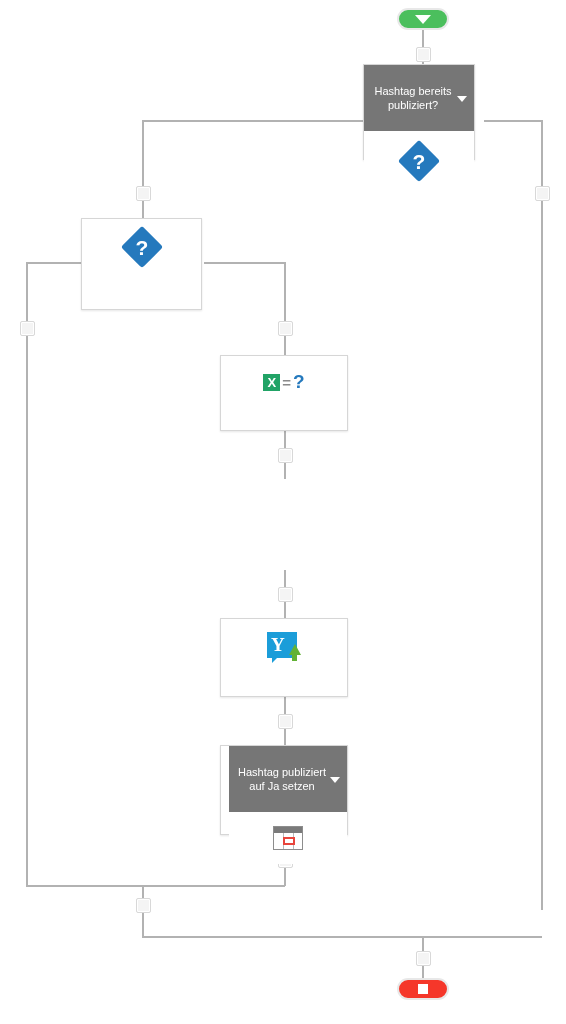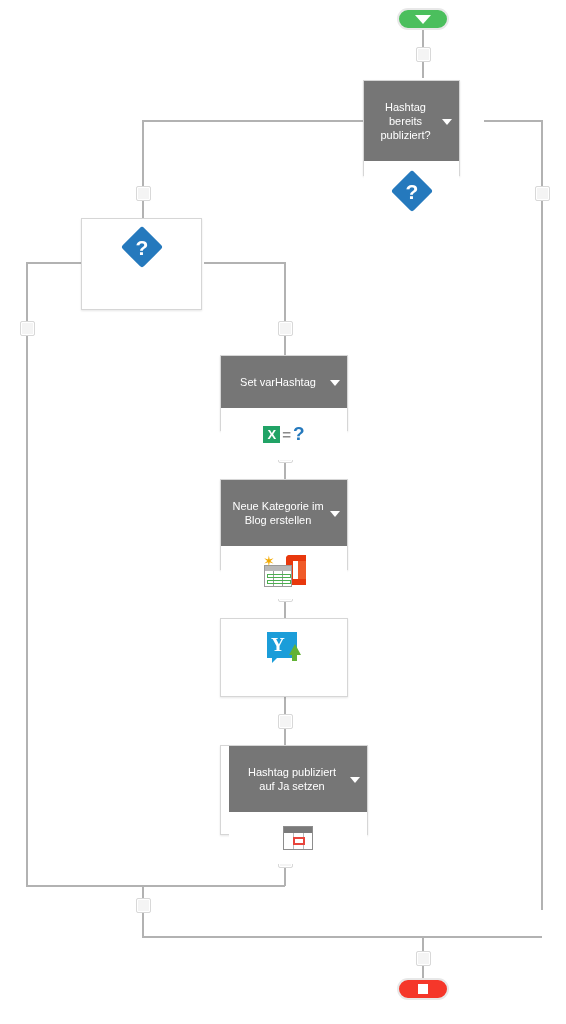--- a/index.html
+++ b/index.html
@@ -259,21 +259,21 @@
   <div class="handle" style="left:136px; top:898px;"></div>
 
   <div class="conn-h" style="left:142px; top:936px; width:400px;"></div>
   <div class="conn-v" style="left:422px; top:936px; height:47px;"></div>
   <div class="handle" style="left:416px; top:951px;"></div>
 
   <div class="terminator start" style="left:397px; top:8px;">
     <div class="tri-down"></div>
   </div>
 
-  <div class="node" style="left:363px; top:80px; width:97px; height:96px;">
+  <div class="node" style="left:363px; top:64px; width:112px; height:96px;">
     <div class="node-head">
       <span>Hashtag bereits
 publiziert?</span>
       <span class="chev"></span>
     </div>
     <div class="node-body" style="height:60px;">
       <div class="diamond-q">
           <span>?</span>
         </div>
     </div>
@@ -281,68 +281,43 @@
 
   <div class="node" style="left:81px; top:218px; width:121px; height:92px;">
     <div class="node-body" style="height:56px;">
       <div class="diamond-q">
           <span>?</span>
         </div>
     </div>
   </div>
 
   <div class="node" style="left:220px; top:355px; width:128px; height:76px;">
-    <div class="node-head">
-      <span>Set varHashtag</span>
-      <span class="chev"></span>
-    </div>
     <div class="node-body" style="height:52px;">
       <div class="setvar">
         <span class="xl-badge">X</span>
         <span class="eq">=</span>
         <span class="qm">?</span>
       </div>
     </div>
   </div>
 
-  <div class="node" style="left:220px; top:479px; width:128px; height:91px;">
-    <div class="node-head">
-      <span>Neue Kategorie im
-Blog erstellen</span>
-      <span class="chev"></span>
-    </div>
-    <div class="node-body" style="height:53px;">
-      <div class="sp-icon">
-        <div class="sp-door-fill"></div>
-        <div class="sp-door"></div>
-        <div class="sp-grid">
-          <div class="sp-grid-head"></div>
-          <div class="sp-grid-v" style="left:8px;"></div>
-          <div class="sp-grid-v" style="left:17px;"></div>
-          <div class="sp-grid-row" style="top:8px;"></div>
-          <div class="sp-grid-row" style="top:14px;"></div>
-        </div>
-        <div class="sp-star">✶</div>
-      </div>
-    </div>
-  </div>
 
   <div class="node" style="left:220px; top:618px; width:128px; height:79px;">
     <div class="node-body" style="height:55px;">
       <div class="yammer">
         <div class="yam-box"></div>
         <div class="yam-tail"></div>
         <div class="yam-y">Y</div>
         <div class="yam-arrow-stem"></div>
         <div class="yam-arrow"></div>
       </div>
     </div>
   </div>
 
-  <div class="node" style="left:220px; top:745px; width:148px; height:90px;padding-left:8px;">
+  <div class="node" style="left:220px; top:745px; width:128px; height:90px;padding-left:8px;">
     <div class="node-head">
       <span>Hashtag publiziert
 auf Ja setzen</span>
       <span class="chev"></span>
     </div>
     <div class="node-body" style="height:52px;">
       <div class="tbl-icon">
         <div class="tbl-head"></div>
         <div class="tbl-v" style="left:9px;"></div>
         <div class="tbl-v" style="left:19px;"></div>

